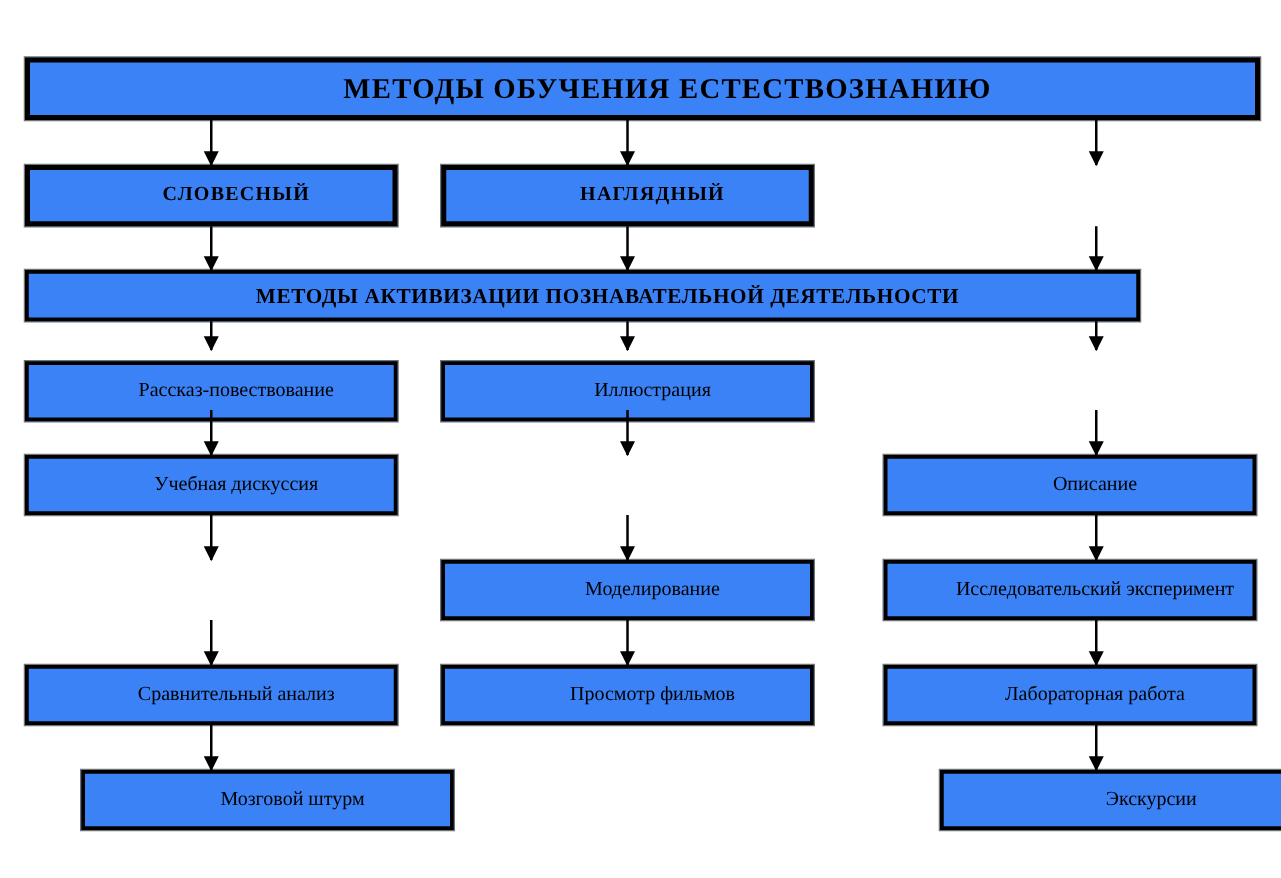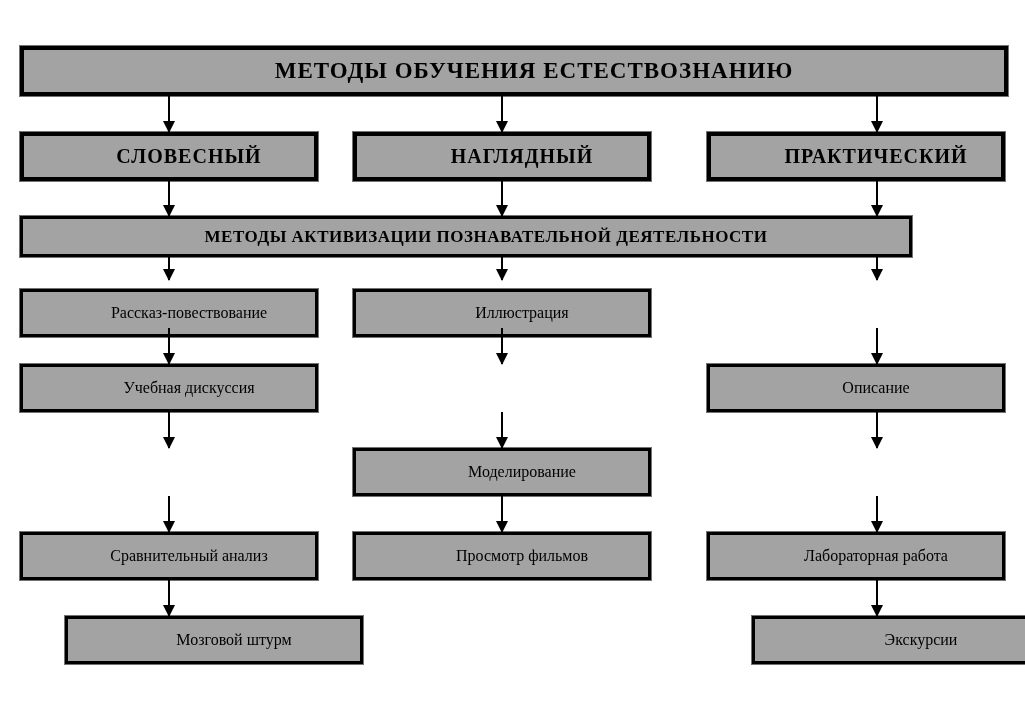--- a/index.html
+++ b/index.html
@@ -13,41 +13,41 @@
     height: 702px;
     background: #ffffff;
     font-family: "Liberation Serif", "DejaVu Serif", serif;
     color: #000000;
     overflow: hidden;
   }
   .box {
     position: absolute;
     box-sizing: border-box;
     border: 3px solid #000000;
-    background: #a3a3a3;
+    background: #3b82f6;
     display: flex;
     align-items: center;
     justify-content: center;
     text-align: center;
     line-height: 1.05;
     
     box-shadow: 0 0 0 1px rgba(0,0,0,0.55);
     padding-left: 40px;
   }
   .title-box {
     left: 20px; top: 46px; width: 988px; height: 50px;
     border-width: 4px;
     font-size: 23px;
     font-weight: bold;
     letter-spacing: 1px;
   }
   .header-box {
     top: 132px; height: 49px;
     border-width: 4px;
-    font-size: 20px;
+    font-size: 16px;
     font-weight: bold;
     letter-spacing: 1px;
   }
   .activation-bar {
     left: 20px; top: 216px; width: 892px; height: 41px;
     font-size: 17px;
     font-weight: bold;
     letter-spacing: 0.5px;
   }
   .item-box {
@@ -93,34 +93,34 @@
 </style>
 </head>
 <body>
 
 <div class="canvas">
 
   <div class="box title-box">МЕТОДЫ ОБУЧЕНИЯ ЕСТЕСТВОЗНАНИЮ</div>
 
   <div class="box header-box col-left">СЛОВЕСНЫЙ</div>
   <div class="box header-box col-mid">НАГЛЯДНЫЙ</div>
-  <div class="box header-box col-right">ПРАКТИЧЕСКИЙ</div>
 
   <div class="box activation-bar">МЕТОДЫ АКТИВИЗАЦИИ ПОЗНАВАТЕЛЬНОЙ ДЕЯТЕЛЬНОСТИ</div>
 
   <div class="box item-box col-left row-0">Рассказ-повествование</div>
   <div class="box item-box col-left row-1">Учебная дискуссия</div>
   <div class="box item-box col-left row-3">Сравнительный анализ</div>
   <div class="box item-box col-left row-4">Мозговой штурм</div>
 
   <div class="box item-box col-mid row-0">Иллюстрация</div>
   <div class="box item-box col-mid row-2">Моделирование</div>
   <div class="box item-box col-mid row-3">Просмотр фильмов</div>
 
   <div class="box item-box col-right row-1">Описание</div>
+  <div class="box item-box col-right row-2">Исследовательский эксперимент</div>
   <div class="box item-box col-right row-3">Лабораторная работа</div>
   <div class="box item-box col-right row-4">Экскурсии</div>
 
   <div class="arrow ax-left  ay-title"></div>
   <div class="arrow ax-mid   ay-title"></div>
   <div class="arrow ax-right ay-title"></div>
 
   <div class="arrow ax-left  ay-header"></div>
   <div class="arrow ax-mid   ay-header"></div>
   <div class="arrow ax-right ay-header"></div>

